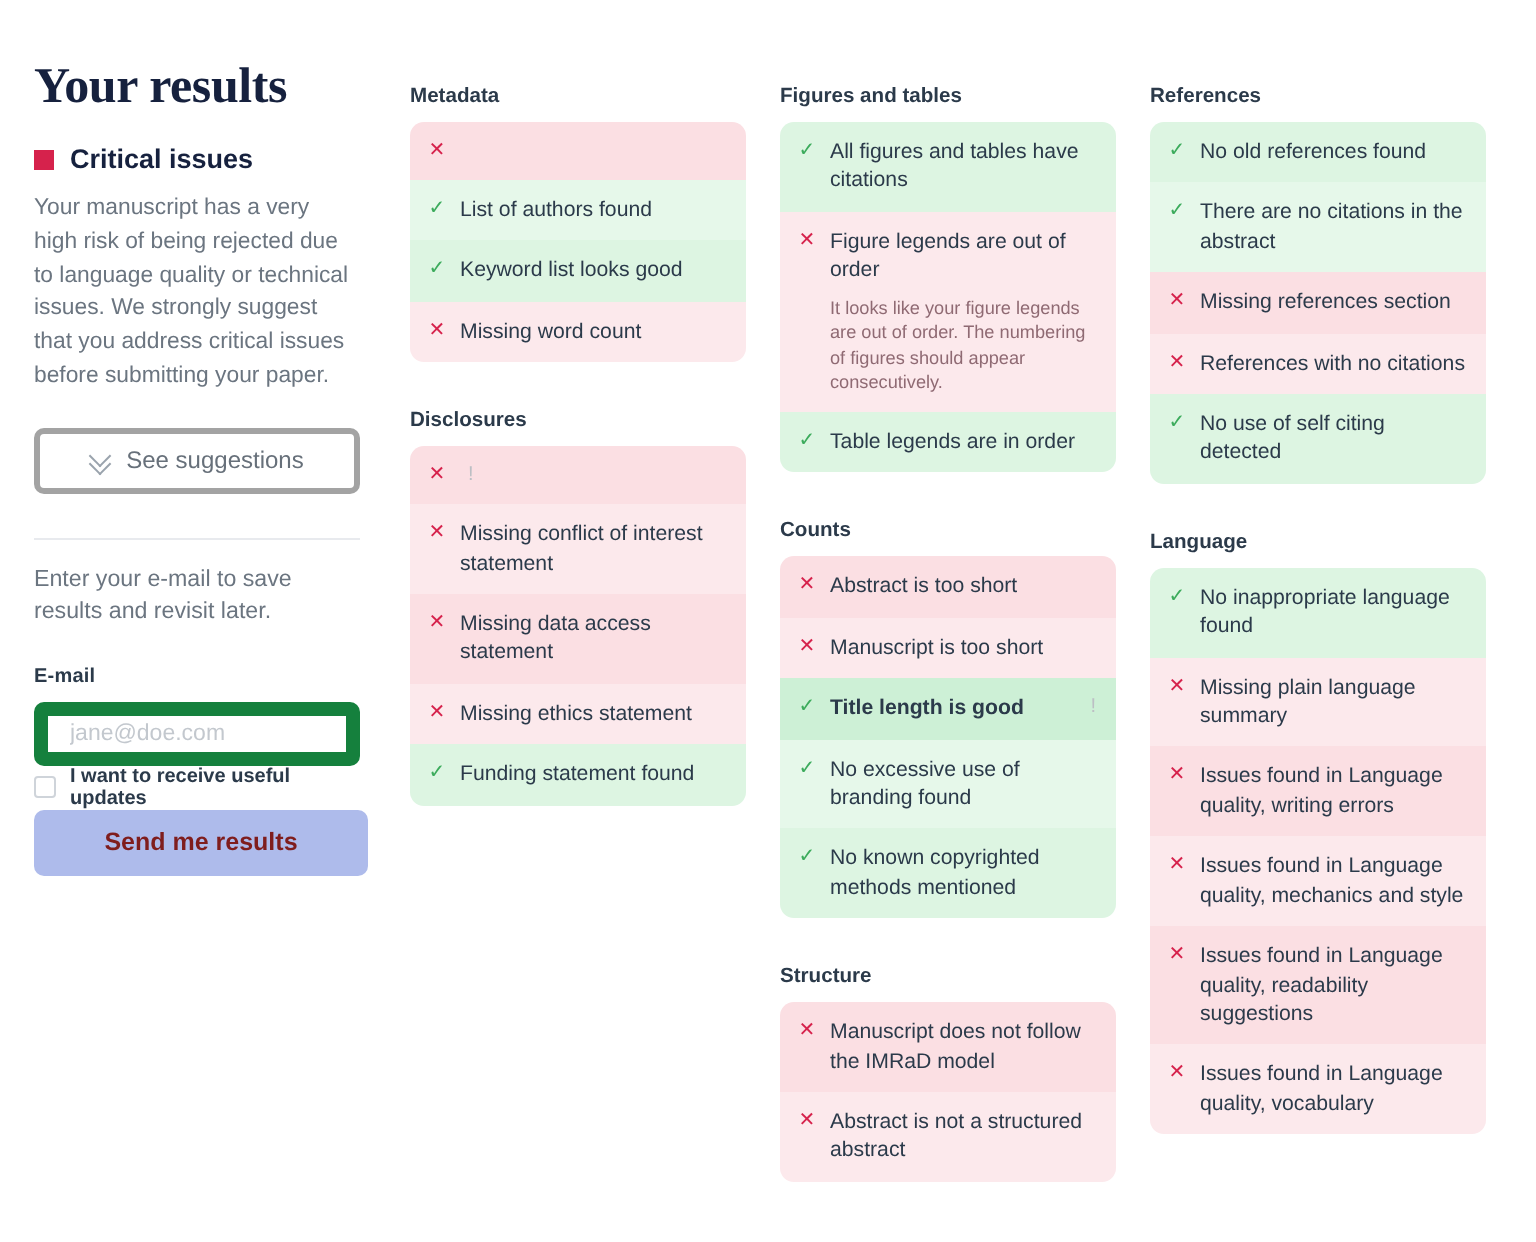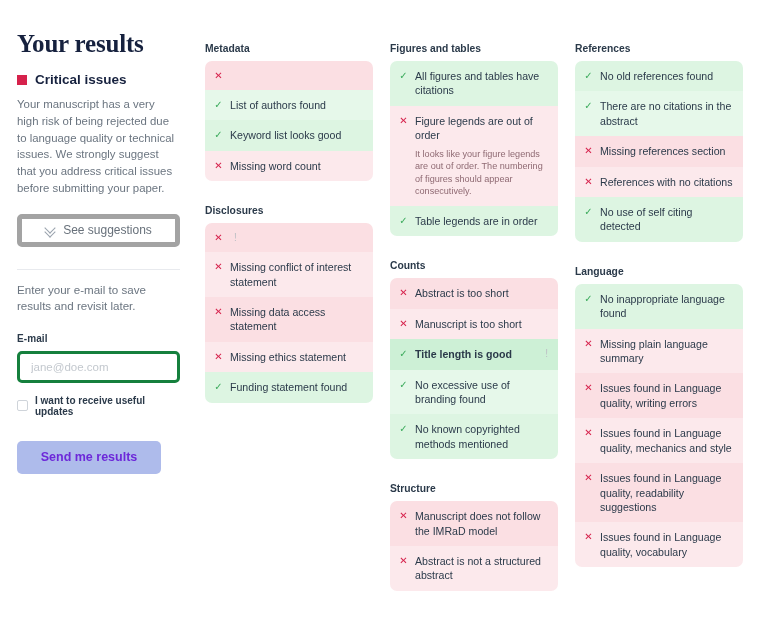--- a/index.html
+++ b/index.html
@@ -59,21 +59,21 @@
     font-size: 11.4px;
     line-height: 16.8px;
     color: #6b7580;
     width: 160px;
   }
 
   .see-sugg-btn {
     margin-top: 17px;
     width: 163px;
     height: 33px;
-    border: 5px solid #a3a3a3;
+    border: 3px solid #a3a3a3;
     border-radius: 5px;
     background: #ffffff;
     display: flex;
     align-items: center;
     justify-content: center;
     gap: 7px;
     cursor: pointer;
   }
   .chev-dbl {
     display: inline-block;
@@ -118,60 +118,60 @@
     font-size: 10px;
     font-weight: 700;
     color: #2b3a4a;
     letter-spacing: 0.1px;
   }
 
   .email-input {
     margin-top: 7px;
     width: 163px;
     height: 32px;
-    border: 3px solid #15803d;
+    border: 7px solid #15803d;
     border-radius: 5px;
     padding: 0 11px;
     font-family: "Liberation Sans", sans-serif;
     font-size: 11.5px;
     color: #2b3a4a;
     background: #fff;
     outline: none;
   }
   .email-input::placeholder { color: #c3c8ce; }
 
   .checkbox-row {
-    margin-top: 12px;
+    margin-top: 0;
     display: flex;
     align-items: center;
     gap: 7px;
   }
   .cbox {
     width: 11px;
     height: 11px;
     border: 1px solid #cfd4da;
     border-radius: 2px;
     background: #fff;
     flex: 0 0 auto;
     cursor: pointer;
   }
   .cbox-label {
     font-size: 10px;
     color: #2b3a4a;
     font-weight: 600;
   }
 
   .send-btn {
-    margin-top: 24px;
-    width: 144px;
+    margin-top: 0;
+    width: 167px;
     height: 33px;
     border: none;
     border-radius: 5px;
     background: #aebbeb;
-    color: #6d28d9;
+    color: #7f1d1d;
     font-family: "Liberation Sans", sans-serif;
     font-size: 12.5px;
     font-weight: 700;
     cursor: pointer;
   }
 
   
   .columns {
     position: absolute;
     left: 205px;

